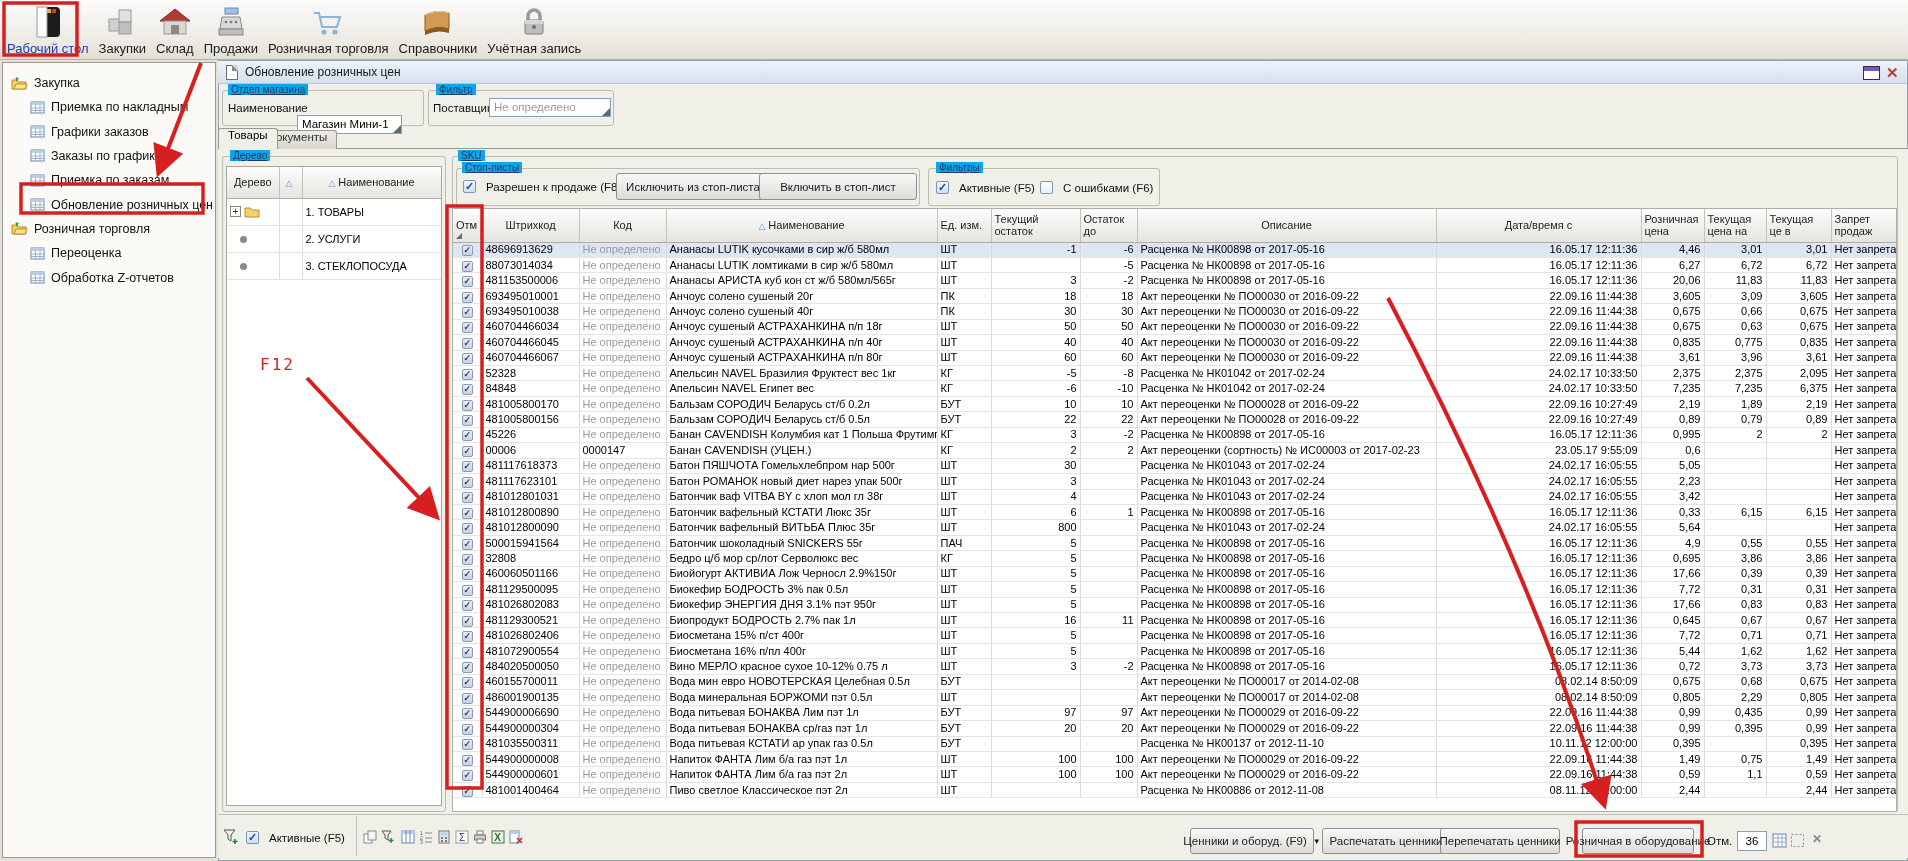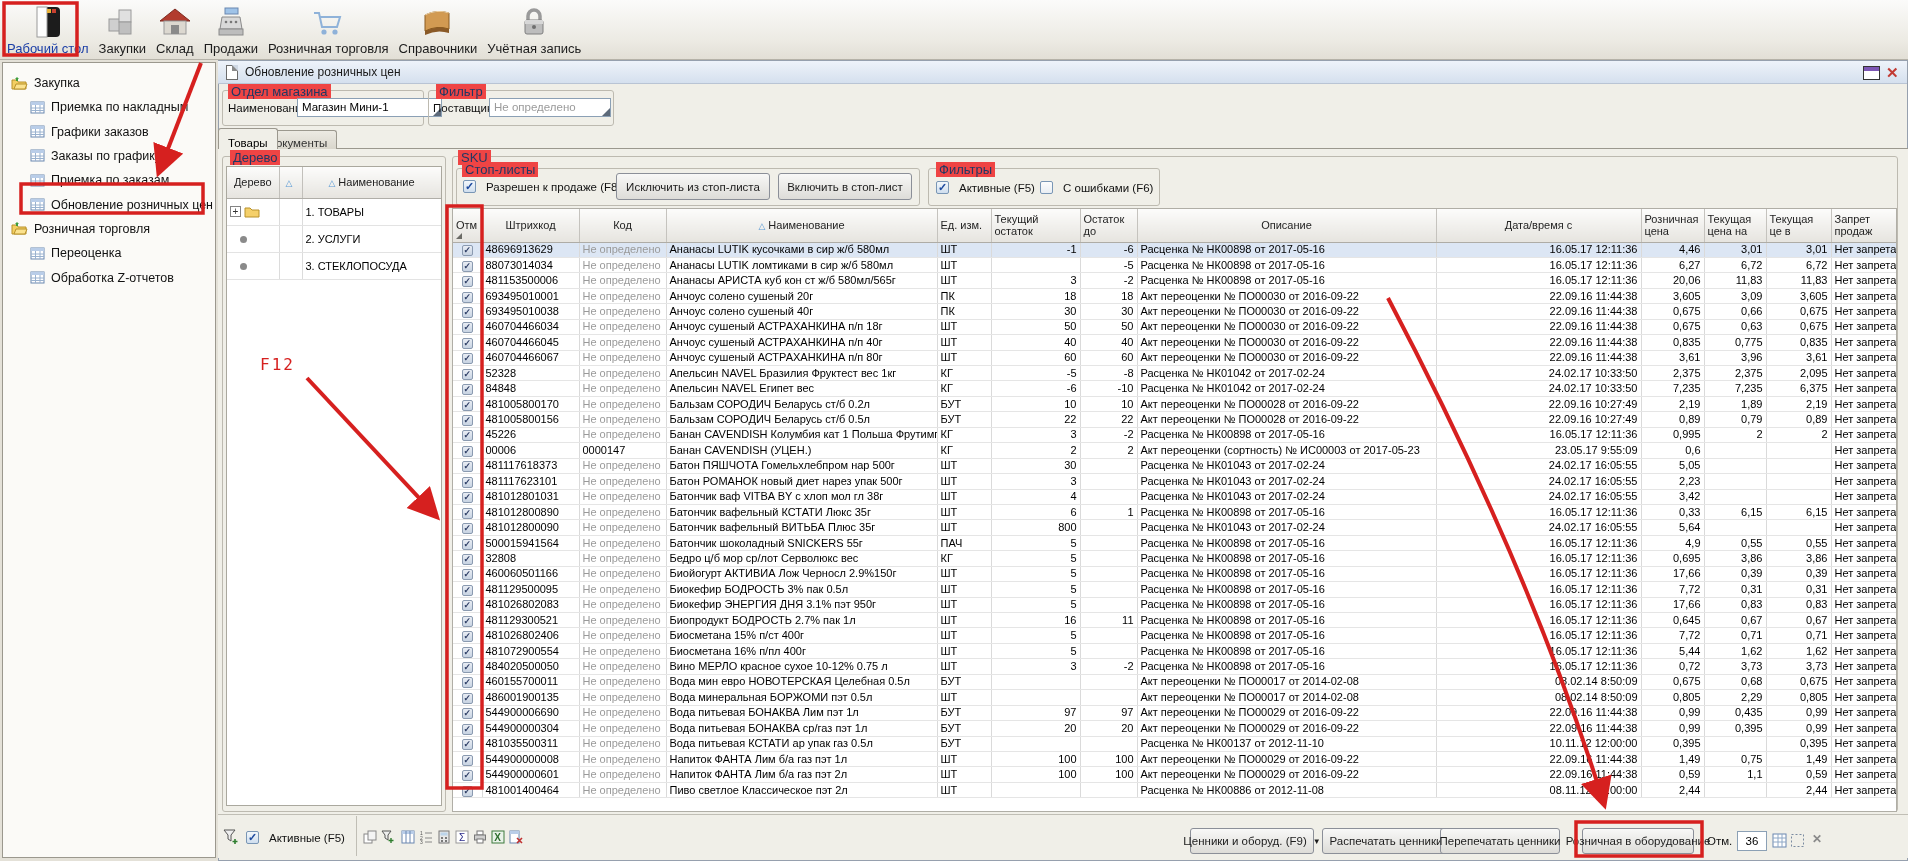--- a/index.html
+++ b/index.html
@@ -29,30 +29,30 @@
     display:flex; align-items:center; padding-left:8px; gap:7px; }
   .titlebar .ttext { font-size:12px; color:#1a1a1a; }
   .docicon { width:12px; height:15px; background:#fff; border:1px solid #6b6b6b; position:relative; }
   .docicon:after{ content:""; position:absolute; right:-1px; top:-1px; border:3px solid #cfd8e4; border-left-color:#8a8a8a; border-bottom-color:#8a8a8a; }
   .maxbox { position:absolute; left:1863px; top:66px; width:17px; height:14px; background:#fff; border:1px solid #333; }
   .maxbox:before { content:""; position:absolute; left:0; top:0; width:15px; height:4px; background:#7d56b5; }
   .closex { position:absolute; left:1886px; top:64px; font-size:15px; font-weight:bold; color:#c23a33; cursor:pointer; }
 
   
   .gbox { position:absolute; border:1px solid #bdbab0; border-radius:3px; }
-  .glegend { position:absolute; font-size:13px; color:#203864; background:#ef4444; padding:0 3px; white-space:nowrap; }
+  .glegend { position:absolute; font-size:10px; color:#203864; background:#0ea5e9; padding:0 3px; white-space:nowrap;text-decoration:underline; }
   .flabel { position:absolute; font-size:11.5px; color:#111; white-space:nowrap; }
   .inp { position:absolute; background:#fff; border:1px solid #8ba0b5; height:19px; font-size:11.5px;
     padding:2px 4px; white-space:nowrap; overflow:hidden; }
   .inp:after { content:""; position:absolute; right:0; bottom:0; border:4px solid transparent; border-right-color:#5d6a7a; border-bottom-color:#5d6a7a; }
   .inp.dimval { color:#9b9b9b; }
 
   
   .tab { position:absolute; height:21px; border:1px solid #9b988e; border-bottom:none;
-    border-radius:3px 3px 0 0; font-size:11.5px; display:flex; align-items:flex-end; padding:0 9px; cursor:pointer; }
+    border-radius:3px 3px 0 0; font-size:11.5px; display:flex; align-items:flex-start; padding:0 9px; cursor:pointer; }
   .tab.active { background:#f0efe8; z-index:3; top:128px; height:21px; }
   .tab.inactive { background:linear-gradient(#eceae3,#d9d6cc); top:130px; height:19px; color:#333; }
   .tabpanel { position:absolute; left:218px; top:148px; width:1690px; height:710px; background:#f0efe8; border-top:1px solid #9b988e; }
 
   
   .treewrap { position:absolute; left:226px; top:166px; width:216px; height:640px; background:#fff; border:1px solid #aaa89e; overflow:hidden; }
   .ttable { border-collapse:collapse; table-layout:fixed; width:214px; }
   .ttable th { height:31px; background:linear-gradient(#fcfcfb,#e6e4df); border-right:1px solid #c2c0bb; border-bottom:1px solid #b0aea8;
     font-size:11px; font-weight:normal; color:#222; text-align:center; }
   .ttable td { height:27px; border-right:1px solid #dcdcdc; border-bottom:1px solid #e3e3e3; font-size:11px; padding:0 3px; white-space:nowrap; overflow:hidden; }
@@ -262,21 +262,21 @@
   <div class="titlebar">
     <span class="docicon"></span>
     <span class="ttext">Обновление розничных цен</span>
   </div>
   <span class="maxbox"></span>
   <span class="closex">✕</span>
 
   <div class="gbox" style="left:222px;top:90px;width:202px;height:36px"></div>
   <span class="glegend" style="left:228px;top:84px">Отдел магазина</span>
   <span class="flabel" style="left:228px;top:102px">Наименование</span>
-  <div class="inp" style="left:297px;top:98px;width:145px"><span>Магазин Мини-1</span></div>
+  <div class="inp" style="left:297px;top:115px;width:105px"><span>Магазин Мини-1</span></div>
 
   <div class="gbox" style="left:428px;top:90px;width:186px;height:36px"></div>
   <span class="glegend" style="left:436px;top:84px">Фильтр</span>
   <span class="flabel" style="left:433px;top:102px">Поставщик</span>
   <div class="inp dimval" style="left:489px;top:98px;width:122px"><span>Не определено</span></div>
 
   <div class="tabpanel"></div>
   <div class="tab active" style="left:218px">
       <span>Товары</span>
     </div>
@@ -325,21 +325,21 @@
   <div class="gbox" style="left:452px;top:156px;width:1446px;height:656px"></div>
   <span class="glegend" style="left:458px;top:150px">SKU</span>
 
   <div class="gbox" style="left:456px;top:168px;width:464px;height:38px"></div>
   <span class="glegend" style="left:462px;top:162px">Стоп-листы</span>
   <span class="cb" style="position:absolute;left:463px;top:180px">✓</span>
   <span class="cblabel" style="position:absolute;left:481px;top:181px">Разрешен к продаже (F8)</span>
   <button class="btn" style="position:absolute;left:616px;top:173px;width:154px;height:27px">
       <span>Исключить из стоп-листа</span>
     </button>
-  <button class="btn" style="position:absolute;left:778px;top:173px;width:134px;height:27px">
+  <button class="btn" style="position:absolute;left:759px;top:173px;width:158px;height:27px">
       <span>Включить в стоп-лист</span>
     </button>
 
   <div class="gbox" style="left:928px;top:168px;width:232px;height:38px"></div>
   <span class="glegend" style="left:936px;top:162px">Фильтры</span>
   <span class="cb" style="position:absolute;left:936px;top:181px">✓</span>
   <span class="cblabel" style="position:absolute;left:954px;top:182px">Активные (F5)</span>
   <span class="cb un" style="position:absolute;left:1040px;top:181px"></span>
   <span class="cblabel" style="position:absolute;left:1058px;top:182px">С ошибками (F6)</span>
 
@@ -574,21 +574,21 @@
             <td class="">Нет запрета</td>
           </tr>
           <tr>
             <td class="col0"><span class="rcb">✓</span></td>
             <td class="">00006</td>
             <td class="">0000147</td>
             <td class="">Банан CAVENDISH  (УЦЕН.)</td>
             <td class="">КГ</td>
             <td class="ar">2</td>
             <td class="ar">2</td>
-            <td class="">Акт переоценки (сортность) № ИС00003 от 2017-05-23</td>
+            <td class="">Акт переоценки (сортность) № ИС00003 от 2017-02-23</td>
             <td class="ar">23.05.17 9:55:09</td>
             <td class="ar">0,6</td>
             <td class="ar"></td>
             <td class="ar"></td>
             <td class="">Нет запрета</td>
           </tr>
           <tr>
             <td class="col0"><span class="rcb">✓</span></td>
             <td class="">481117618373</td>
             <td class=" dim">Не определено</td>

